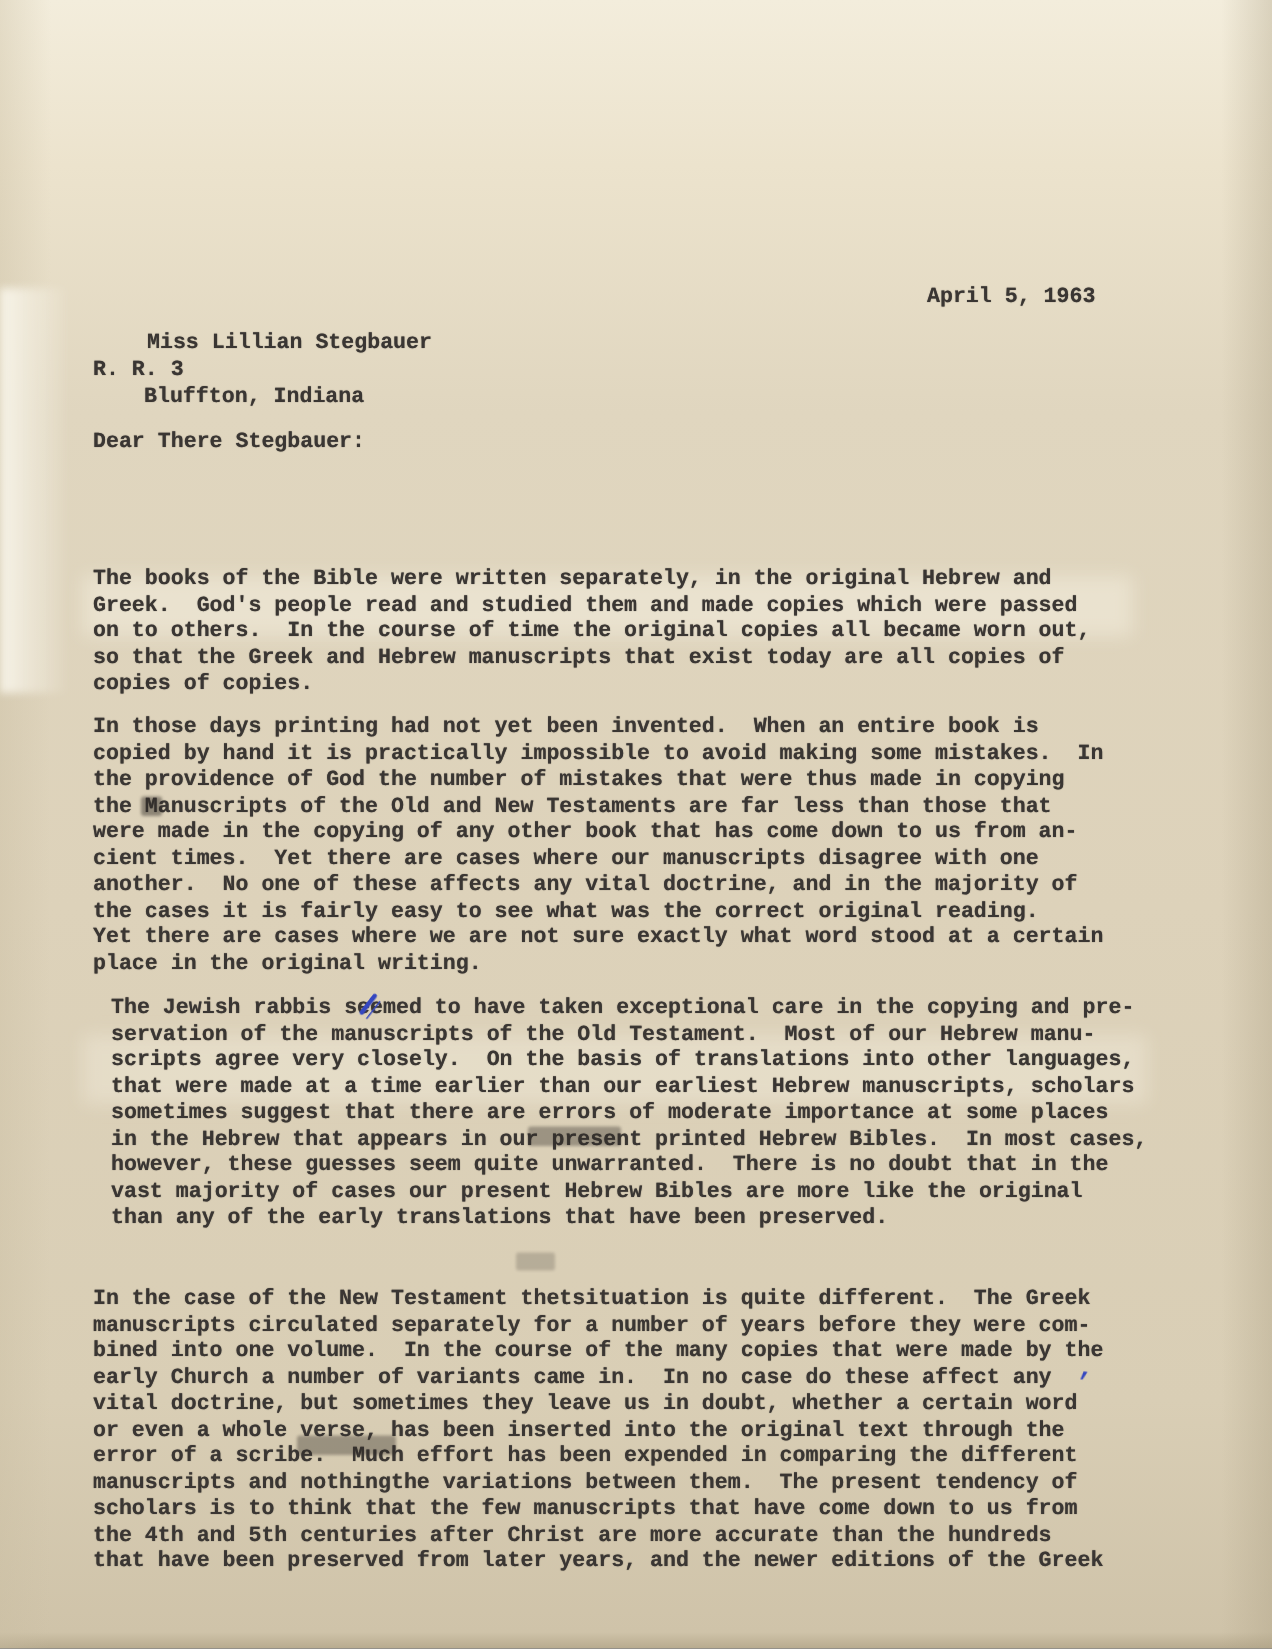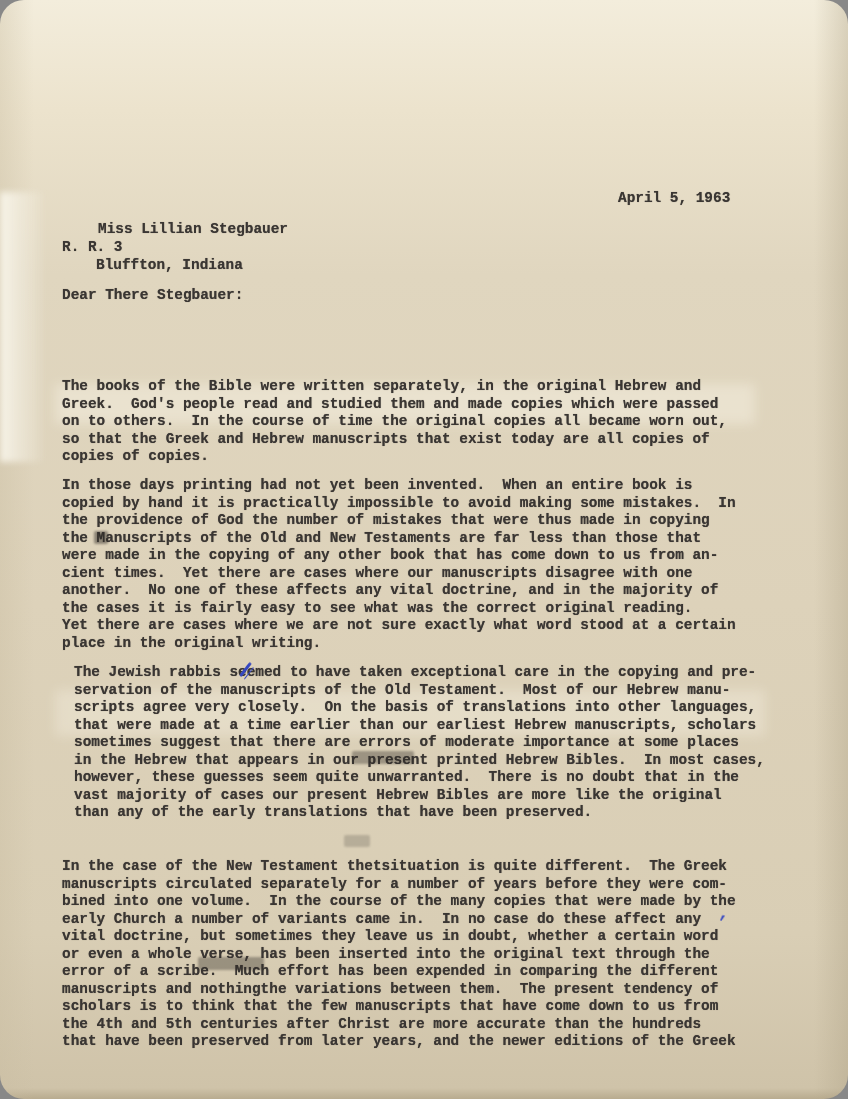--- a/index.html
+++ b/index.html
@@ -5,21 +5,20 @@
   html,body{margin:0;padding:0;background:#888;}
   .page{
     position:relative;
     width:848px;height:1099px;
     margin:0 auto;
     overflow:hidden;
     background:
       linear-gradient(90deg, rgba(200,188,160,0.35) 0%, rgba(255,255,255,0) 4%, rgba(255,255,255,0) 96%, rgba(170,158,130,0.35) 100%),
       linear-gradient(180deg, #f3eddc 0%, #ece3cd 10%, #e0d6bf 25%, #ddd2ba 55%, #d9ceb5 85%, #cfc3a9 99%, #b8ab8f 100%);
     font-family:"Liberation Mono","DejaVu Sans Mono",monospace;
-    border-radius:24px;
   }
   .typed{
     position:absolute;
     white-space:pre;
     font:700 14.4px/17.5px "Liberation Mono","DejaVu Sans Mono",monospace;
     color:#3a3633;
     text-shadow:0 0 0.7px rgba(52,48,44,0.75);
   }
   .artifact{position:absolute;pointer-events:none;}
   .light-strip{

